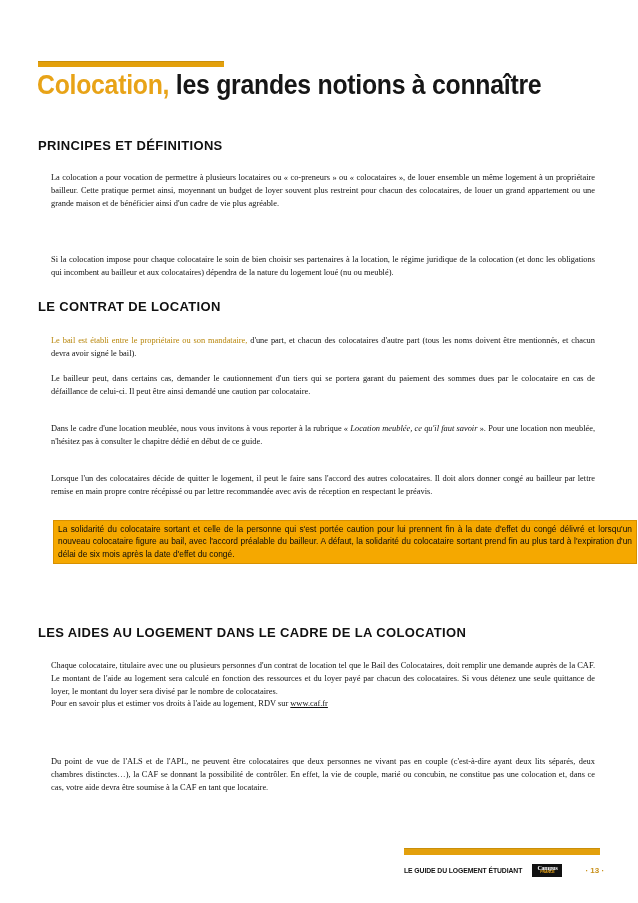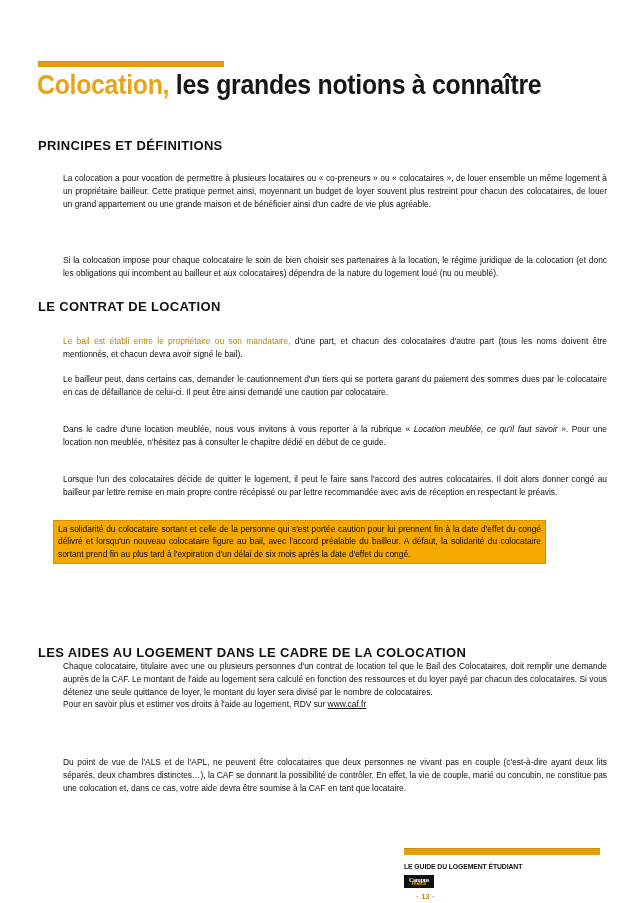--- a/index.html
+++ b/index.html
@@ -55,28 +55,28 @@
     left: 38px;
     font-family: "Liberation Sans", sans-serif;
     font-weight: bold;
     font-size: 13px;
     letter-spacing: 0.35px;
     color: #111111;
     white-space: nowrap;
   }
   #h-principes { top: 138px; }
   #h-contrat   { top: 299px; }
-  #h-aides     { top: 625px; margin-top: 20px; }
+  #h-aides     { top: 625px; }
 
   
   .para {
     position: absolute;
-    left: 63px;
+    left: 51px;
     width: 544px;
-    font-family: Liberation Sans, sans-serif;
+    font-family: Liberation Serif, serif;
     font-size: 8.4px;
     line-height: 12.6px;
     text-align: justify;
     color: #101010;
   }
   .para .gold { color: #B8860B; }
   .para em { font-style: italic; }
   .para .link {
     color: #101010;
     text-decoration: underline;
@@ -89,21 +89,21 @@
   #p-contrat-3   { top: 415px; }
   #p-contrat-4   { top: 465px; }
   #p-aides-1     { top: 652px; }
   #p-aides-2     { top: 748px; }
 
   
   .callout {
     position: absolute;
     left: 53px;
     top: 520px;
-    width: 493px;
+    width: 584px;
     background: #F5A800;
     border: 1px solid #D79000;
     box-sizing: border-box;
     padding: 2px 4px 3px 4px;
   }
   .callout-text {
     font-family: "Liberation Sans", sans-serif;
     font-size: 8.4px;
     line-height: 12.4px;
     text-align: justify;
@@ -133,23 +133,22 @@
     background: #E3A00C;
     border-top: 1px solid #c98f0b;
   }
   .footer-bar {
     position: absolute;
     left: 404px;
     top: 862px;
     width: 200px;
     height: 16px;
     display: flex;
-    align-items: flex-start;
+    align-items: center;
     gap: 4px;
-    flex-direction: column;
   }
   .footer-label {
     font-family: "Liberation Sans Narrow", "Liberation Sans", sans-serif;
     font-weight: bold;
     font-size: 7.2px;
     letter-spacing: -0.1px;
     color: #111111;
     transform: scaleX(0.95);
     transform-origin: left center;
     white-space: nowrap;
@@ -178,21 +177,21 @@
     font-size: 3.6px;
     font-weight: bold;
     letter-spacing: -0.1px;
   }
   .footer-page {
     font-family: "Liberation Sans", sans-serif;
     font-weight: bold;
     font-size: 8px;
     color: #C8901A;
     white-space: nowrap;
-    margin-left: 12px;
+    margin-left: 19px;
   }
 </style>
 </head>
 <body>
 
 <div class="page">
 
   <div class="title-rule"></div>
   <div class="doc-title">
     <span class="accent">Colocation,</span><span class="rest"> les grandes notions à connaître</span>

